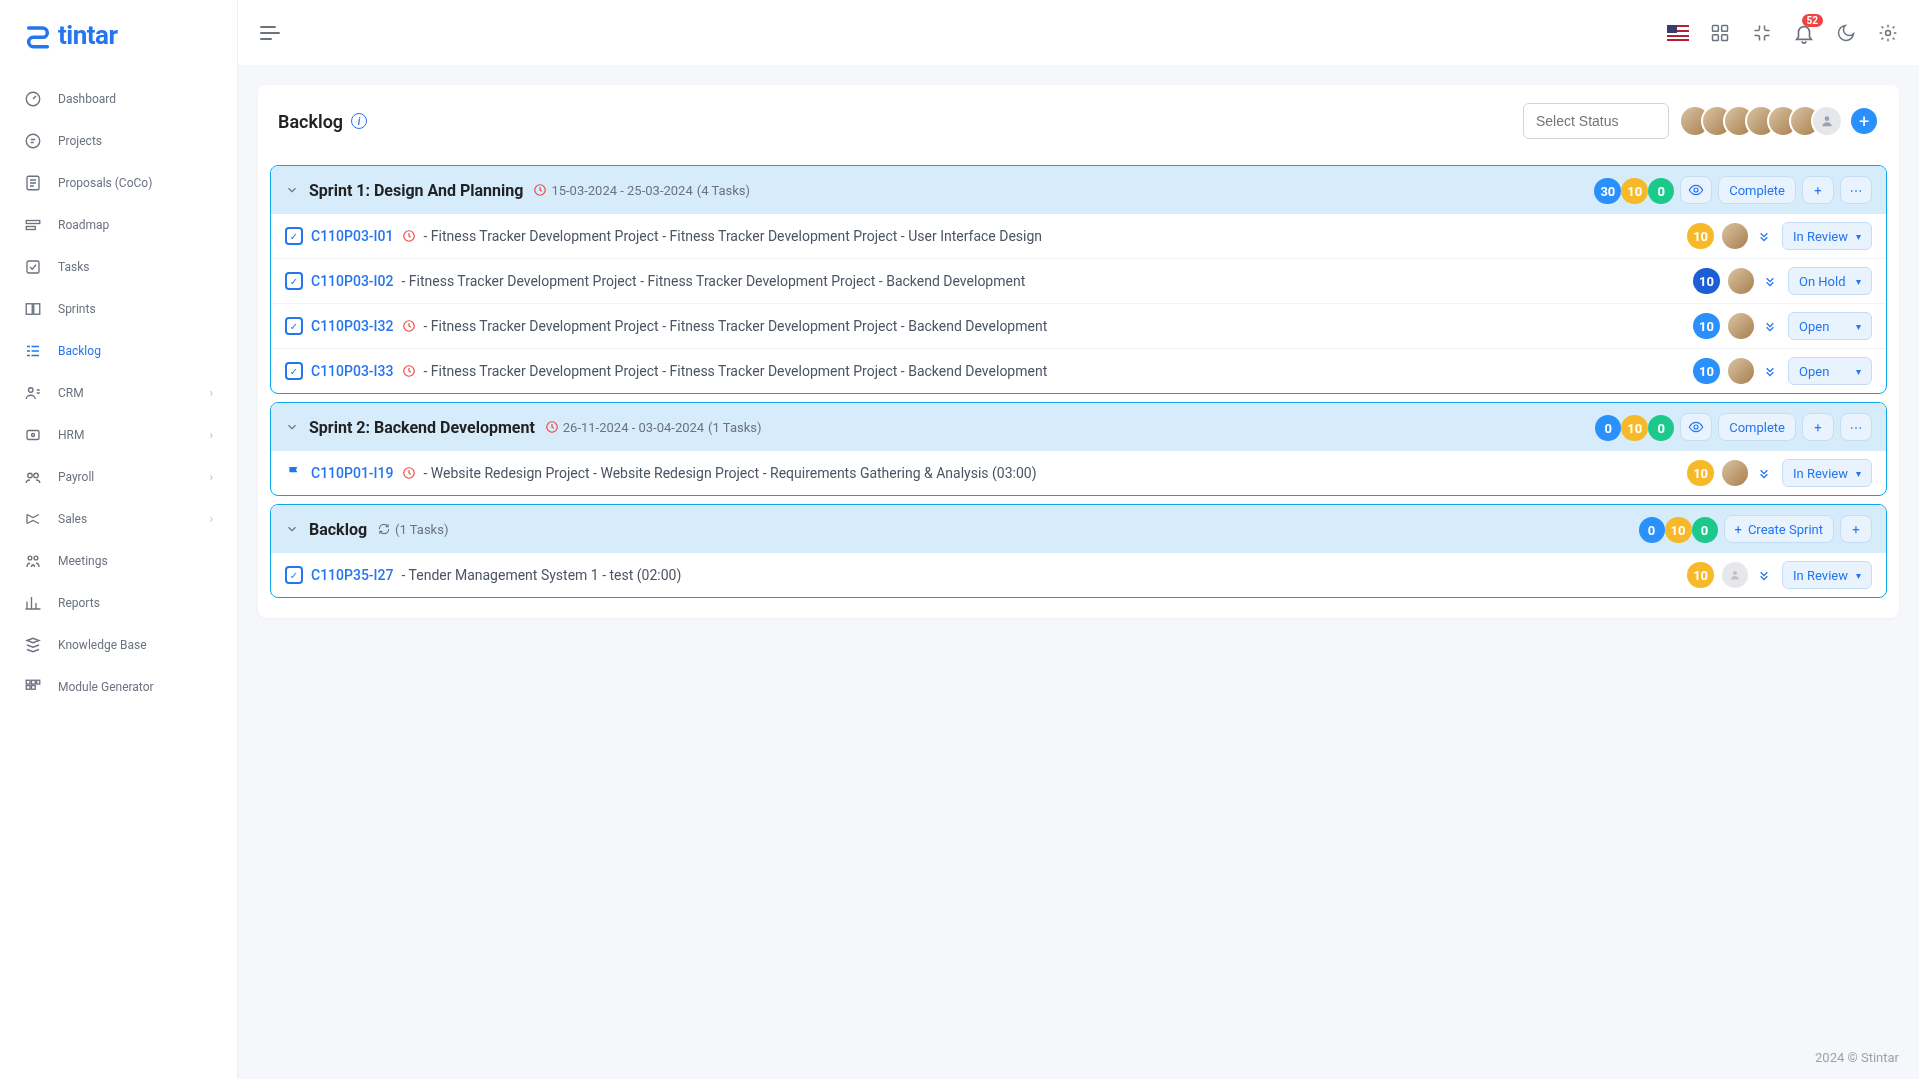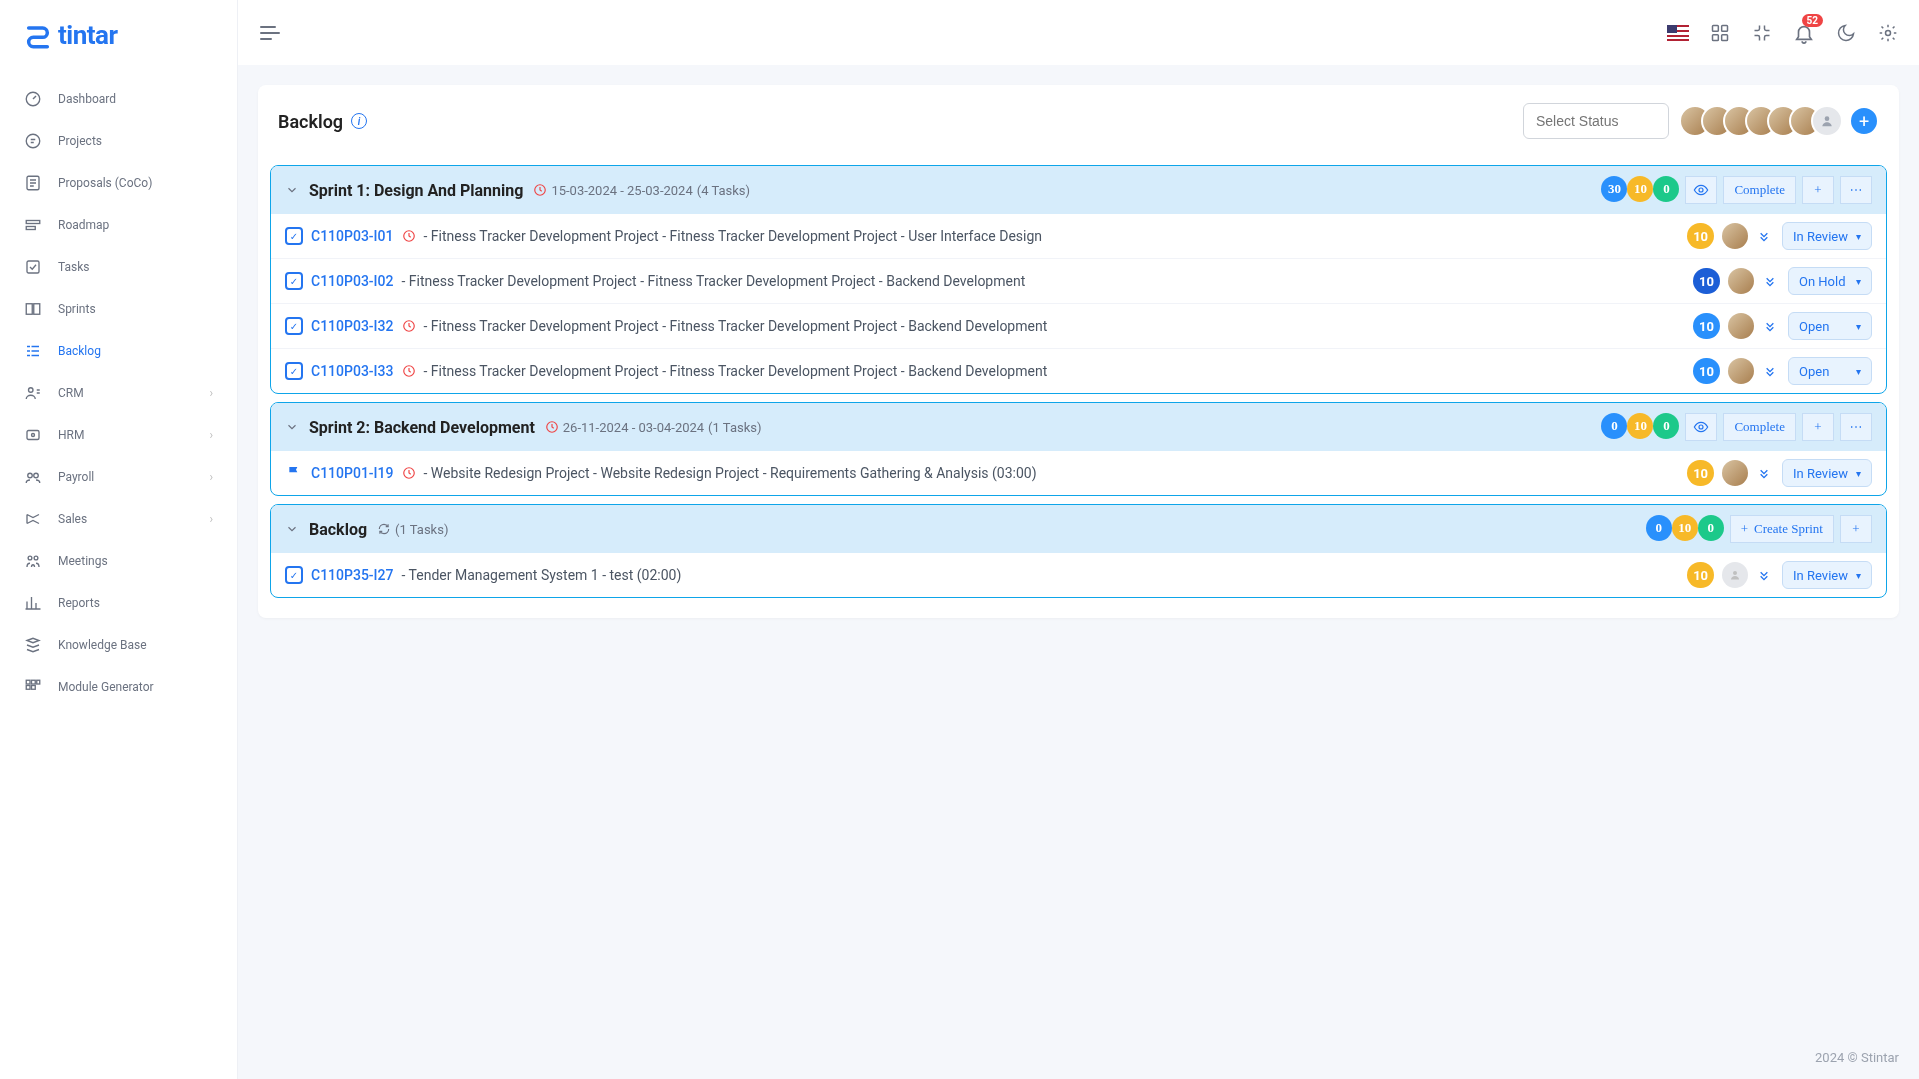--- a/index.html
+++ b/index.html
@@ -46,28 +46,28 @@
 .avatar-stack .av:first-child { margin-left: 0; }
 .avatar-stack .av.grey { background: #e5e7eb; display:flex;align-items:center;justify-content:center;color:#9ca3af;}
 .add-btn { width: 30px; height: 30px; border-radius: 50%; background: #2990fc; color: #fff; display: flex; align-items: center; justify-content: center; font-size: 18px; cursor: pointer; margin-left: -4px; border: 2px solid #fff;}
 
 .sprint-block { border: 1px solid #0ea5e9; border-radius: 8px; margin: 8px 12px; overflow: hidden; }
 .sprint-head { background: #d6ecfb; padding: 10px 14px; display: flex; align-items: center; gap: 10px; }
 .sprint-chev { width: 14px; color: #6b7280; cursor: pointer; }
 .sprint-title { font-size: 16px; font-weight: 700; color: #222; }
 .sprint-meta { font-size: 13px; color: #6b7280; display: flex; align-items: center; gap: 4px;}
 .sprint-meta .clock-ico { color: #ef4444; width:14px;height:14px;}
-.sprint-actions { margin-left: auto; display: flex; align-items: flex-start; gap: 6px; font-family: Liberation Serif, serif; }
+.sprint-actions { margin-left: auto; display: flex; align-items: flex-end; gap: 6px; }
 .pill { height: 26px; min-width: 26px; border-radius: 13px; color: #fff; display: flex; align-items: center; justify-content: center; font-size: 13px; font-weight: 700; padding: 0 6px; margin-left:-6px;}
 .pill.blue { background: #2990fc; }
 .pill.yellow { background: #f7b928; }
 .pill.green { background: #1cc98a; }
 .pill.darkblue { background: #1c5ed6; }
 .pill.n0 { margin-left: 0; }
-.sq-btn { height: 28px; border: 1px solid #c5dcf5; border-radius: 0; background: #e8f3fe; color: #2475f0; display: flex; align-items: center; justify-content: center; cursor: pointer; font-size: 13px; padding: 0 10px;}
+.sq-btn { height: 28px; border: 1px solid #c5dcf5; border-radius: 8px; background: #e8f3fe; color: #2475f0; display: flex; align-items: center; justify-content: center; cursor: pointer; font-size: 13px; padding: 0 10px;}
 .sq-btn.icon-only { width: 32px; padding: 0;}
 
 .task-row { display: flex; align-items: center; padding: 8px 14px; border-top: 1px solid #f1f3f8; gap: 8px; }
 .task-row:first-of-type { border-top: none; }
 .task-ico { width: 18px; height: 18px; border: 2px solid #2475f0; border-radius: 4px; display: flex; align-items: center; justify-content: center; color: #2475f0; font-size: 10px; flex-shrink: 0;}
 .task-ico.flag { border: none; color:#2475f0; font-size:16px;}
 .task-code { color: #2475f0; font-weight: 500; }
 .task-clock { color: #ef4444; width: 14px; height: 14px; }
 .task-text { color: #4b5563; }
 .task-right { margin-left: auto; display: flex; align-items: center; gap: 8px; }

